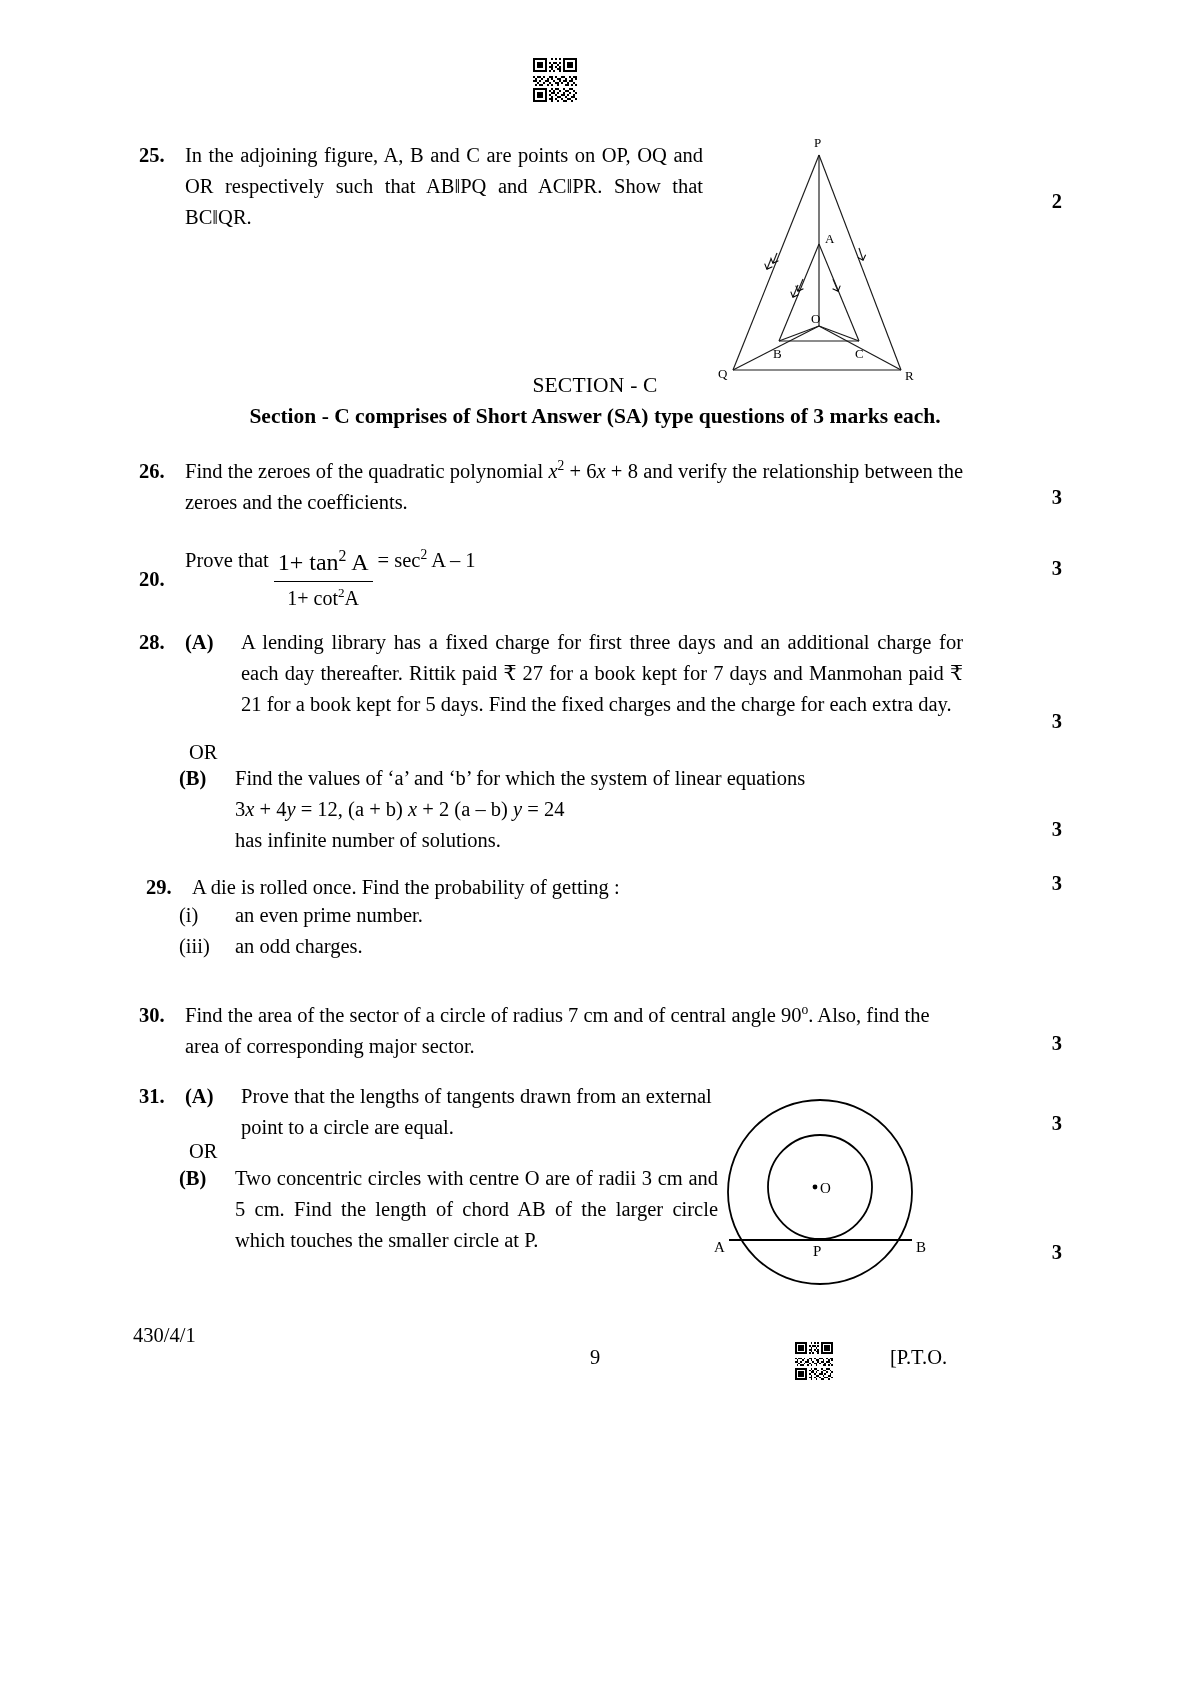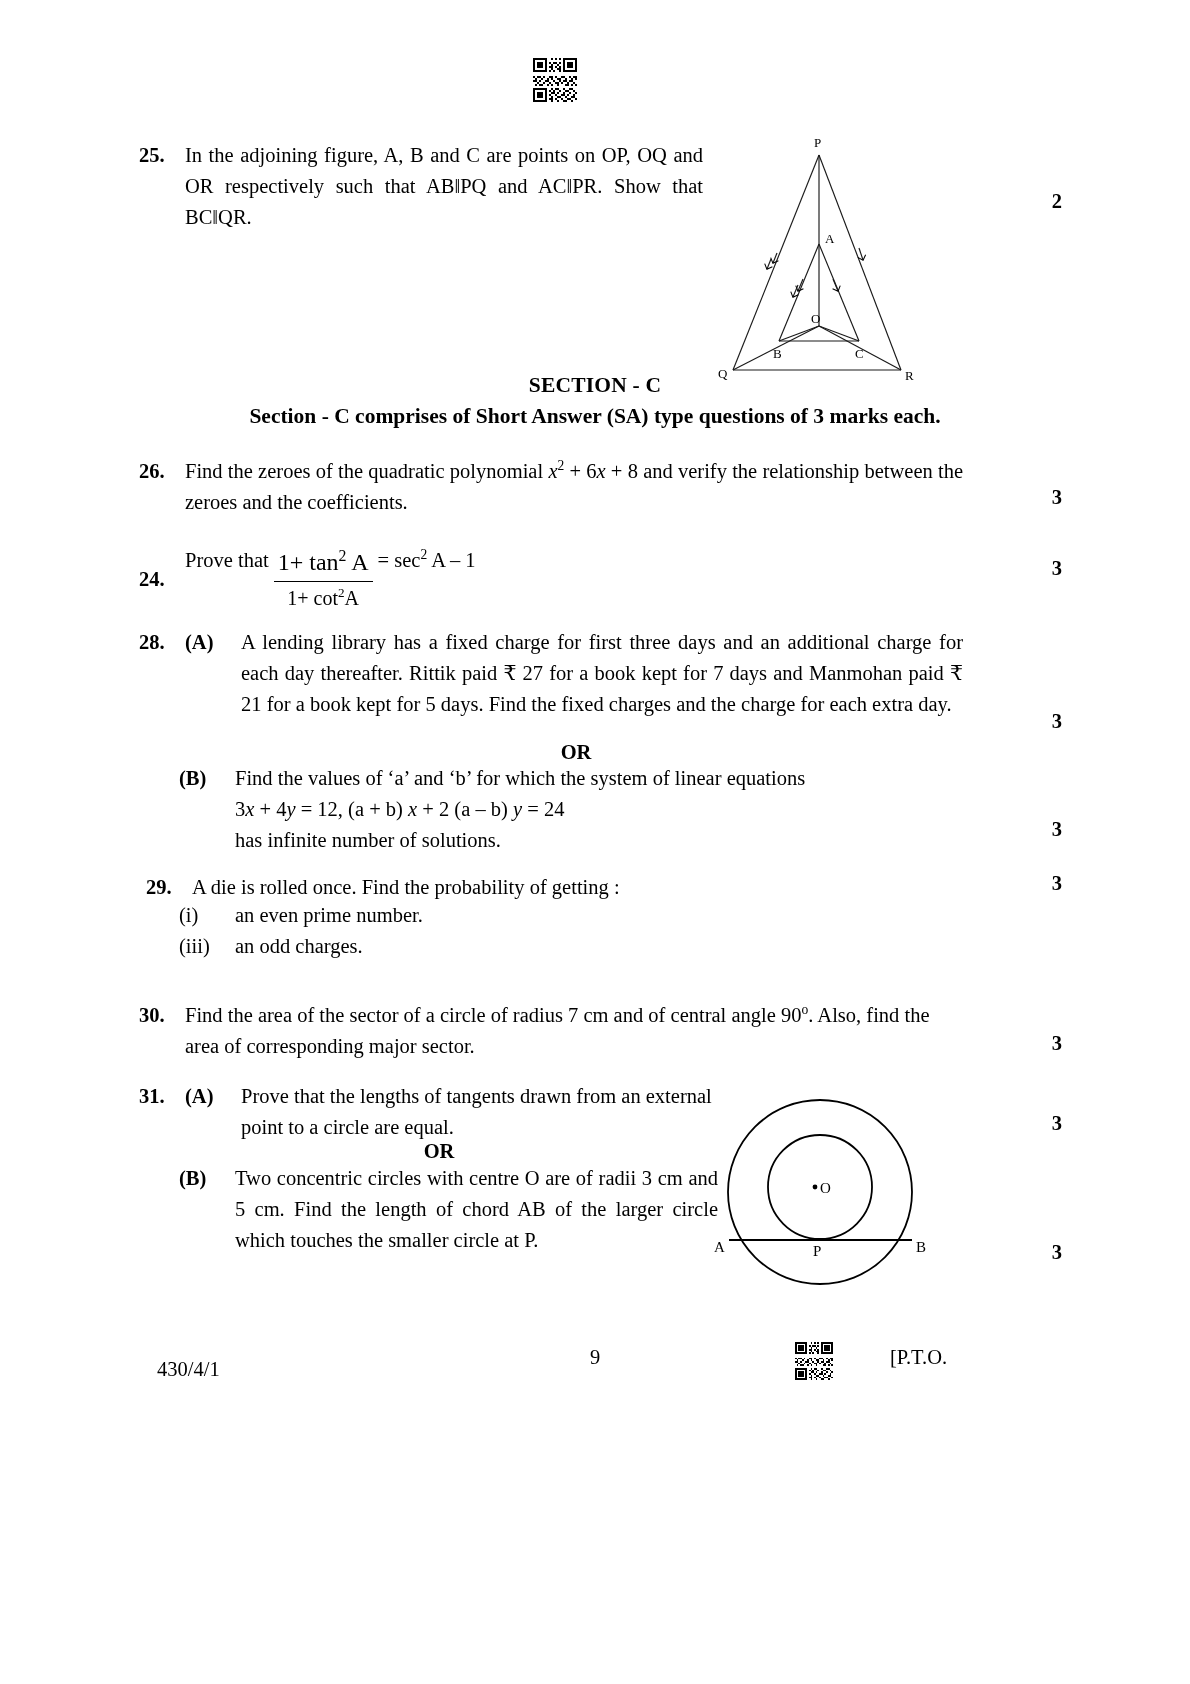--- a/index.html
+++ b/index.html
@@ -68,31 +68,30 @@
   .marks {
     position: absolute;
     font-weight: bold;
     font-size: 20.5px;
     right: 128px;
     text-align: right;
     width: 24px;
   }
   .or-line {
     position: absolute;
-    font-weight: bold;
-    font-size: 20.5px;
-    text-align: center;
+    font-weight: normal;
+    font-size: 20.5px;
   }
 
   .sect-head {
     position: absolute;
     left: 0;
     width: 1190px;
     text-align: center;
-    font-weight: bold;
+    font-weight: normal;
     font-size: 21.5px;
     letter-spacing: .2px;
   }
   .sect-sub {
     position: absolute;
     left: 0;
     width: 1190px;
     text-align: center;
     font-weight: bold;
     font-size: 21.5px;
@@ -128,23 +127,22 @@
 
   
   .sublist { position: absolute; font-size: 20.5px; line-height: 1.52; }
   .sublist .li { display: flex; }
   .sublist .rn { width: 56px; flex: 0 0 56px; }
 
   
   .footer-code {
     position: absolute;
     left: 133px;
-    top: 1358px;
-    font-size: 20.5px;
-    margin-left: 24px;
+    top: 1324px;
+    font-size: 20.5px;
   }
   .footer-page {
     position: absolute;
     left: 0;
     width: 1190px;
     top: 1346px;
     text-align: center;
     font-size: 20.5px;
   }
   .footer-pto {
@@ -319,21 +317,21 @@
   <div class="sect-head" style="top:373px;">SECTION - C</div>
   <div class="sect-sub" style="top:404px;">Section - C comprises of Short Answer (SA) type questions of 3 marks each.</div>
 
   <div class="qrow" style="left:133px; top:456px; width:830px;">
     <div class="qnum">26.</div>
     <div class="qbody"><span>Find the zeroes of the quadratic polynomial </span><i class="v">x</i><sup class="p">2</sup><span> + 6</span><i class="v">x</i><span> + 8 and verify the relationship between the zeroes and the coefficients.</span></div>
   </div>
   <div class="marks" style="top:486px;">3</div>
 
   <div class="qrow" style="left:133px; top:545px; width:700px; align-items:center;">
-    <div class="qnum" style="align-self:center;">24.</div>
+    <div class="qnum" style="align-self:center;">20.</div>
     <div class="qbody nojust" style="display:flex; align-items:flex-start;">
       <span>Prove that</span>
       <span class="frac">
         <span class="num"><span>1+ tan</span><sup class="p">2</sup><span> A</span></span>
         <span class="den"><span>1+ cot</span><sup class="p">2</sup><span>A</span></span>
       </span>
       <span class="eqtail"><span>=</span> <span>sec</span><sup class="p">2</sup><span> A – 1</span></span>
     </div>
   </div>
   <div class="marks" style="top:557px;">3</div>

